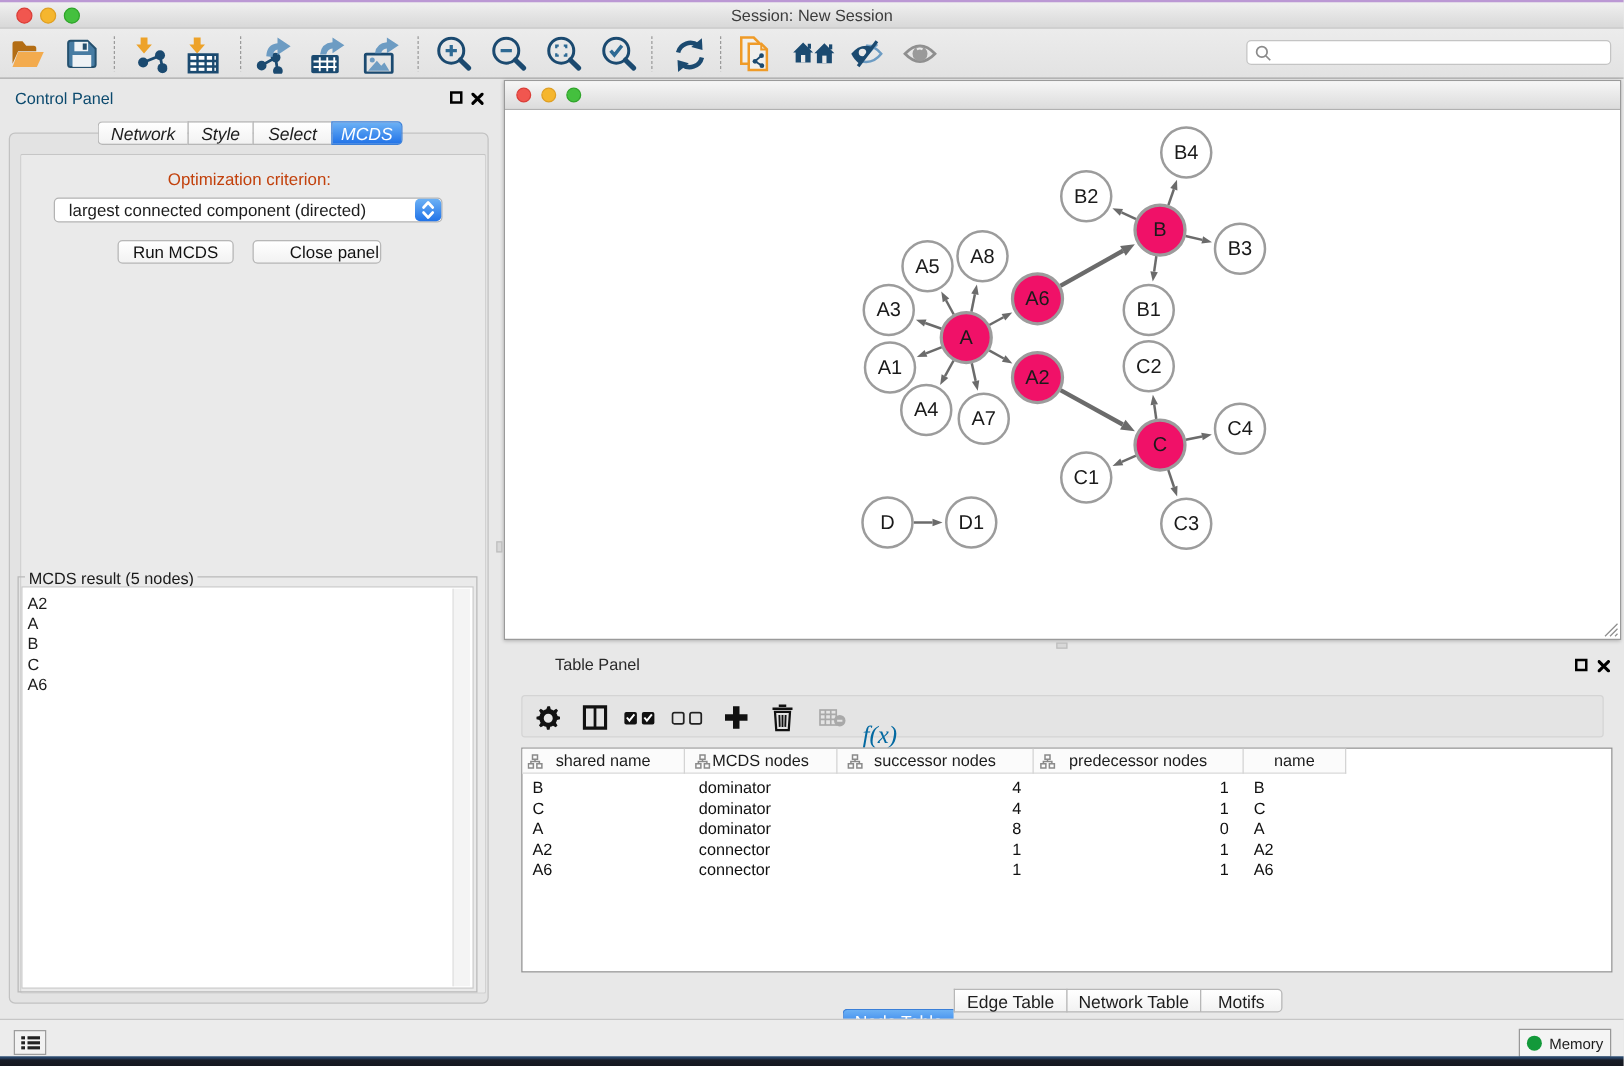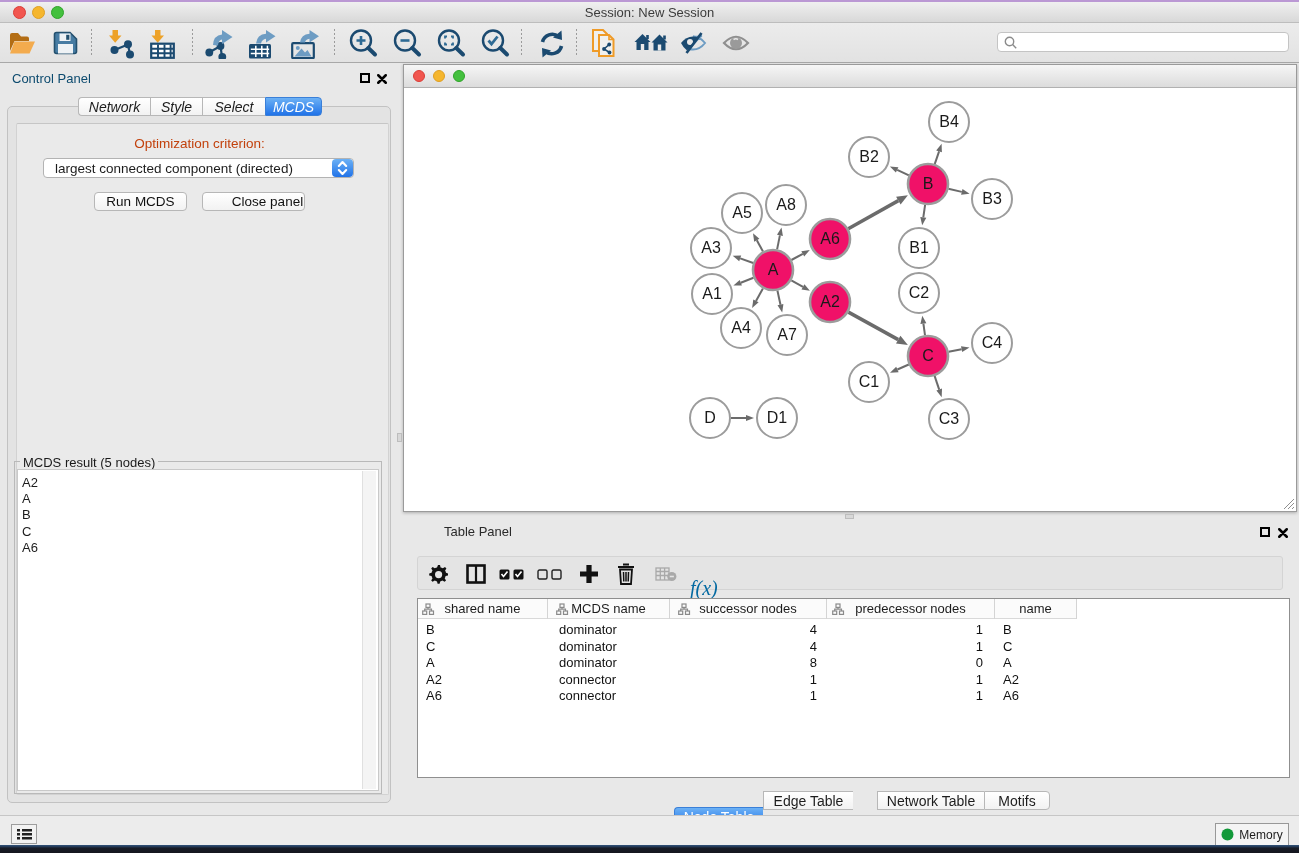--- a/index.html
+++ b/index.html
@@ -361,21 +361,21 @@
       </g>
     <circle cx="16.8" cy="9.5" r="4.6" fill="#a9a9a9"></circle>
       <path d="M14.7 9.5 L18.9 9.5" stroke="#e4e4e4" stroke-width="1.6"></path>
   </svg>
 
   <div class="abs" style="left:272px;top:20px;font-family:'Liberation Serif',serif;font-style:italic;font-size:20px;color:#0369a1;">f(x)</div>
 </div>
 <div class="abs" id="dtable">
   <div class="thead" style="width:659px;">
     <div class="th" style="left:0;width:130px;">shared name</div>
-    <div class="th" style="left:130px;width:122px;">MCDS name</div>
+    <div class="th" style="left:130px;width:122px;">MCDS nodes</div>
     <div class="th" style="left:252px;width:157px;">successor nodes</div>
     <div class="th" style="left:409px;width:168px;">predecessor nodes</div>
     <div class="th" style="left:577px;width:82px;border-right:1px solid #d4d4d4;">name</div>
   </div>
   <svg class="abs" style="left:4px;top:4px;" width="660" height="13" viewBox="0 0 660 13">
     <g fill="none" stroke="#8a8a8a" stroke-width="1.2">
       <g transform="translate(0,0)">
           <rect x="4" y="1" width="4" height="3.4"></rect>
           <rect x="0.7" y="8" width="4" height="3.4"></rect>
           <rect x="7.5" y="8" width="4" height="3.4"></rect>
@@ -423,21 +423,21 @@
     <div class="tr" style="left:585px;top:72.5px;">A2</div>
   <div class="tr" style="left:8px;top:89px;">A6</div>
     <div class="tr" style="left:141px;top:89px;">connector</div>
     <div class="tr" style="left:384px;top:89px;width:15px;text-align:right;">1</div>
     <div class="tr" style="left:550px;top:89px;width:15px;text-align:right;">1</div>
     <div class="tr" style="left:585px;top:89px;">A6</div>
 </div>
 <div class="btabs" style="left:674px;top:791px;">
   <div class="tab sel" style="width:89px;margin-top:16px;">Node Table</div>
     <div class="tab" style="width:90px;">Edge Table</div>
-    <div class="tab" style="width:107px;margin-left:24px;">Network Table</div>
+    <div class="tab" style="width:107px;">Network Table</div>
     <div class="tab" style="width:66px;">Motifs</div>
 </div>
 <div class="abs" id="statusbar">
   <div id="listbtn"><svg width="24" height="18" viewBox="0 0 24 18">
         <g fill="#222">
           <rect x="5" y="4" width="3" height="2.5"></rect>
           <rect x="10" y="4" width="10" height="2.5"></rect>
           <rect x="5" y="8" width="3" height="2.5"></rect>
           <rect x="10" y="8" width="10" height="2.5"></rect>
           <rect x="5" y="12" width="3" height="2.5"></rect>

